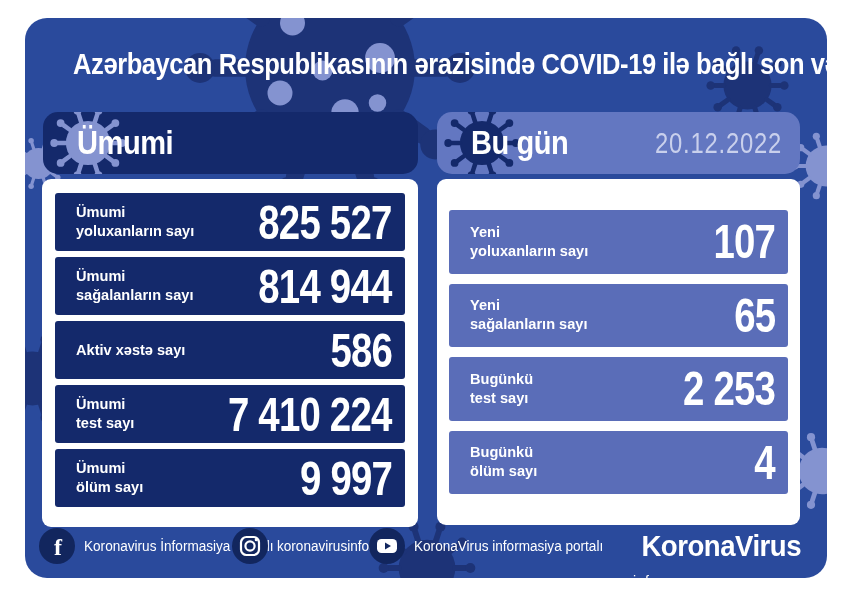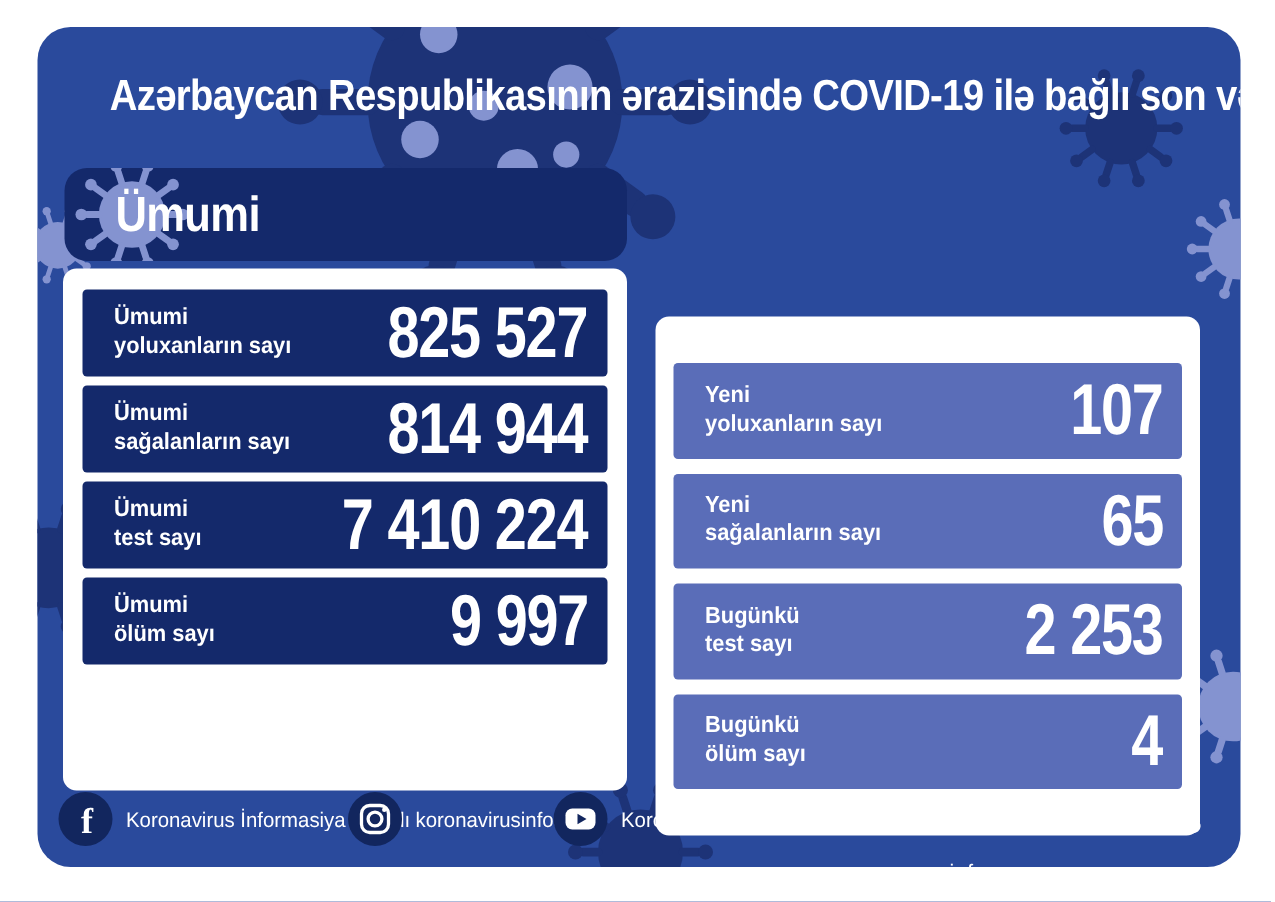--- a/index.html
+++ b/index.html
@@ -25,21 +25,21 @@
                            transform-origin:left center; letter-spacing:-0.5px; }
   .head-left  { left:18px;  width:375px; background:#14296b; }
   .head-right { left:412px; width:363px; background:#6377c1; }
   .head-date { position:absolute; right:18px; top:50%; transform:translateY(-50%) scaleX(.82);
                transform-origin:right center; color:#c9d0ec; font-size:29px; font-weight:500;
                letter-spacing:1px; z-index:2; }
 
   .panel { position:absolute; top:161px; z-index:2; background:#ffffff; border-radius:9px;
            display:flex; flex-direction:column; }
   .panel-left  { left:17px;  width:376px; height:348px; padding:14px 13px; gap:6px; }
-  .panel-right { left:412px; width:363px; height:346px; padding:31px 12px; gap:10px;margin-top:32px; }
+  .panel-right { left:412px; width:363px; height:346px; padding:31px 12px; gap:10px; }
 
   .row { display:flex; justify-content:space-between; align-items:center;
          border-radius:3px; padding:0 13px 0 21px; }
   .panel-left  .row { height:58px; background:#14296b; }
   .panel-right .row { height:68px; background:#5a6db8; }
   .row-label { display:flex; flex-direction:column; justify-content:center; color:#ffffff;
                font-size:15.5px; font-weight:700; line-height:1.22;
                transform:scaleX(.94); transform-origin:left center; }
   .row-value { color:#ffffff; font-size:48px; font-weight:700; white-space:nowrap;
                transform:scaleX(.8); transform-origin:right center; letter-spacing:-1px; }
@@ -129,35 +129,49 @@
 
     <div class="title">Azərbaycan Respublikasının ərazisində COVID-19 ilə bağlı son vəziyyət</div>
 
     <div class="panel-head head-left">
       <svg class="head-virus" width="78" height="78" viewBox="0 0 120 120" style="color:#8493d0">
           <use href="#virus-shape"></use>
         </svg>
       <span class="head-text">Ümumi</span>
     </div>
 
+    <div class="panel-head head-right">
+      <svg class="head-virus" width="78" height="78" viewBox="0 0 120 120" style="color:#14296b">
+          <use href="#virus-shape"></use>
+        </svg>
+      <span class="head-text">Bu gün</span>
+      <span class="head-date">20.12.2022</span>
+    </div>
 
     <div class="panel panel-left">
       <div class="row">
         <div class="row-label">
           <span>Ümumi</span>
           <span>yoluxanların sayı</span>
         </div>
         <div class="row-value">825 527</div>
       </div>
       <div class="row">
         <div class="row-label">
           <span>Ümumi</span>
           <span>sağalanların sayı</span>
         </div>
         <div class="row-value">814 944</div>
+      </div>
+      <div class="row">
+        <div class="row-label">
+          <span>Aktiv xəstə sayı</span>
+          <span></span>
+        </div>
+        <div class="row-value">586</div>
       </div>
       <div class="row">
         <div class="row-label">
           <span>Ümumi</span>
           <span>test sayı</span>
         </div>
         <div class="row-value">7 410 224</div>
       </div>
       <div class="row">
         <div class="row-label">

